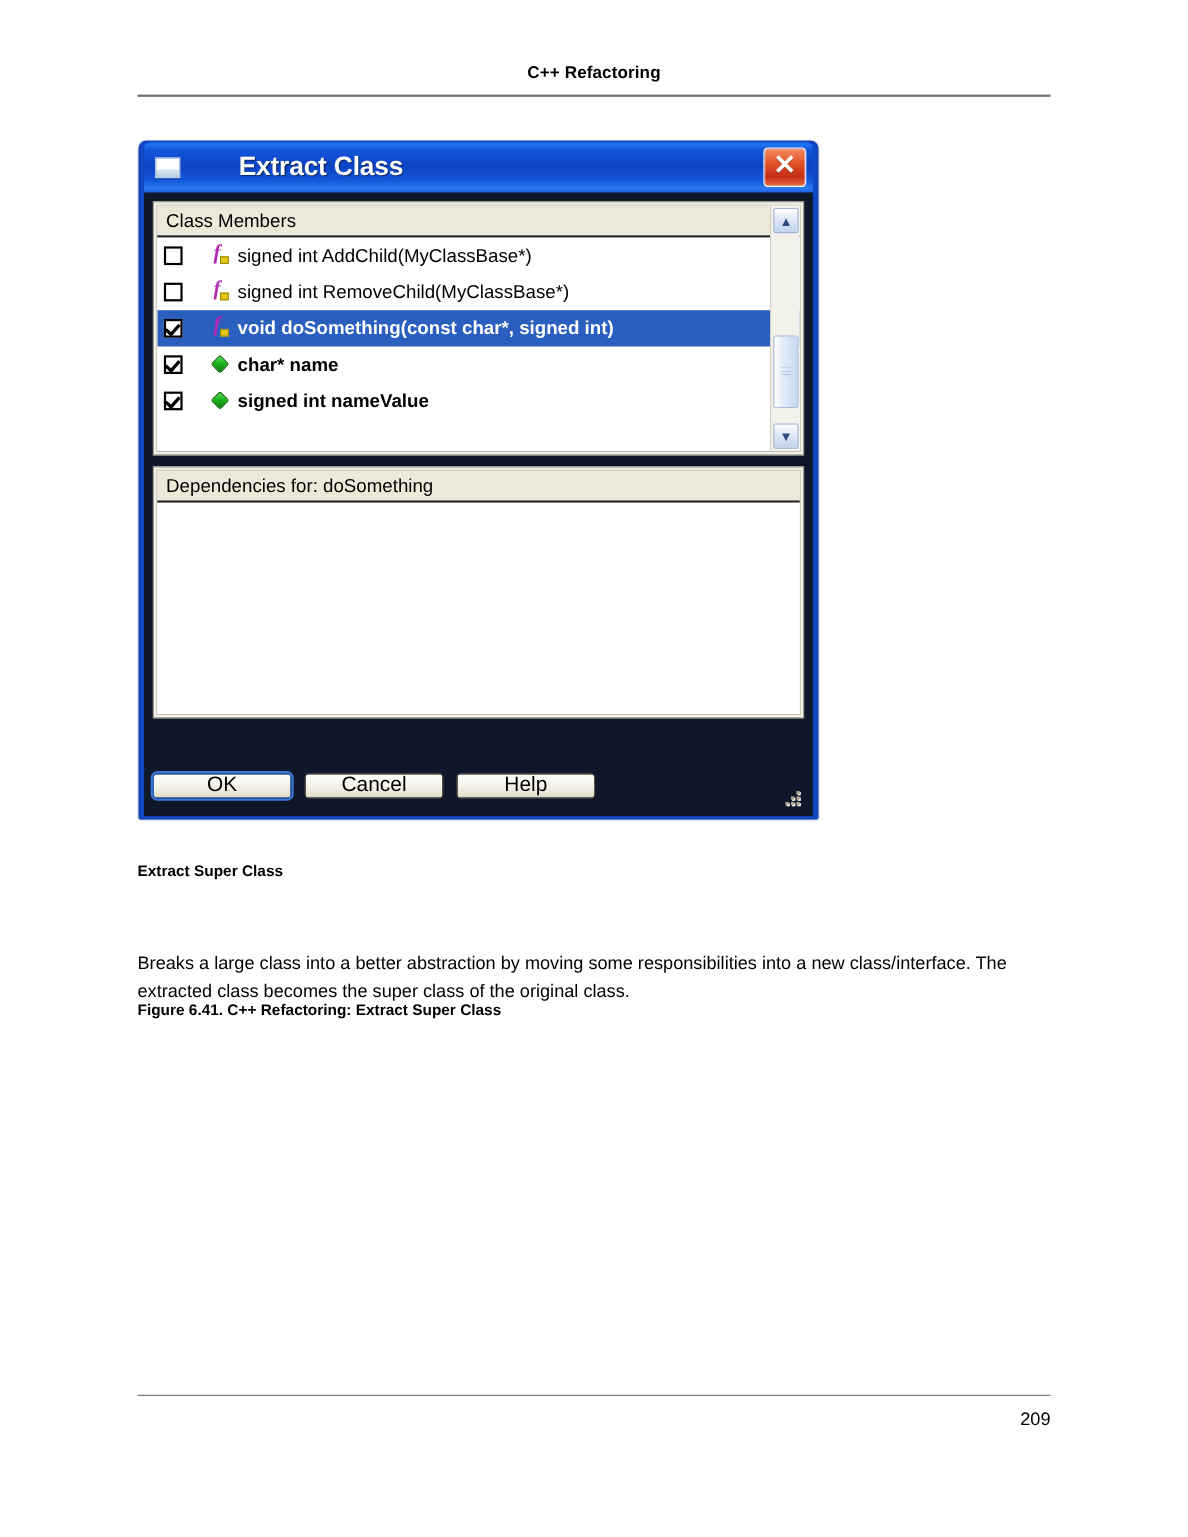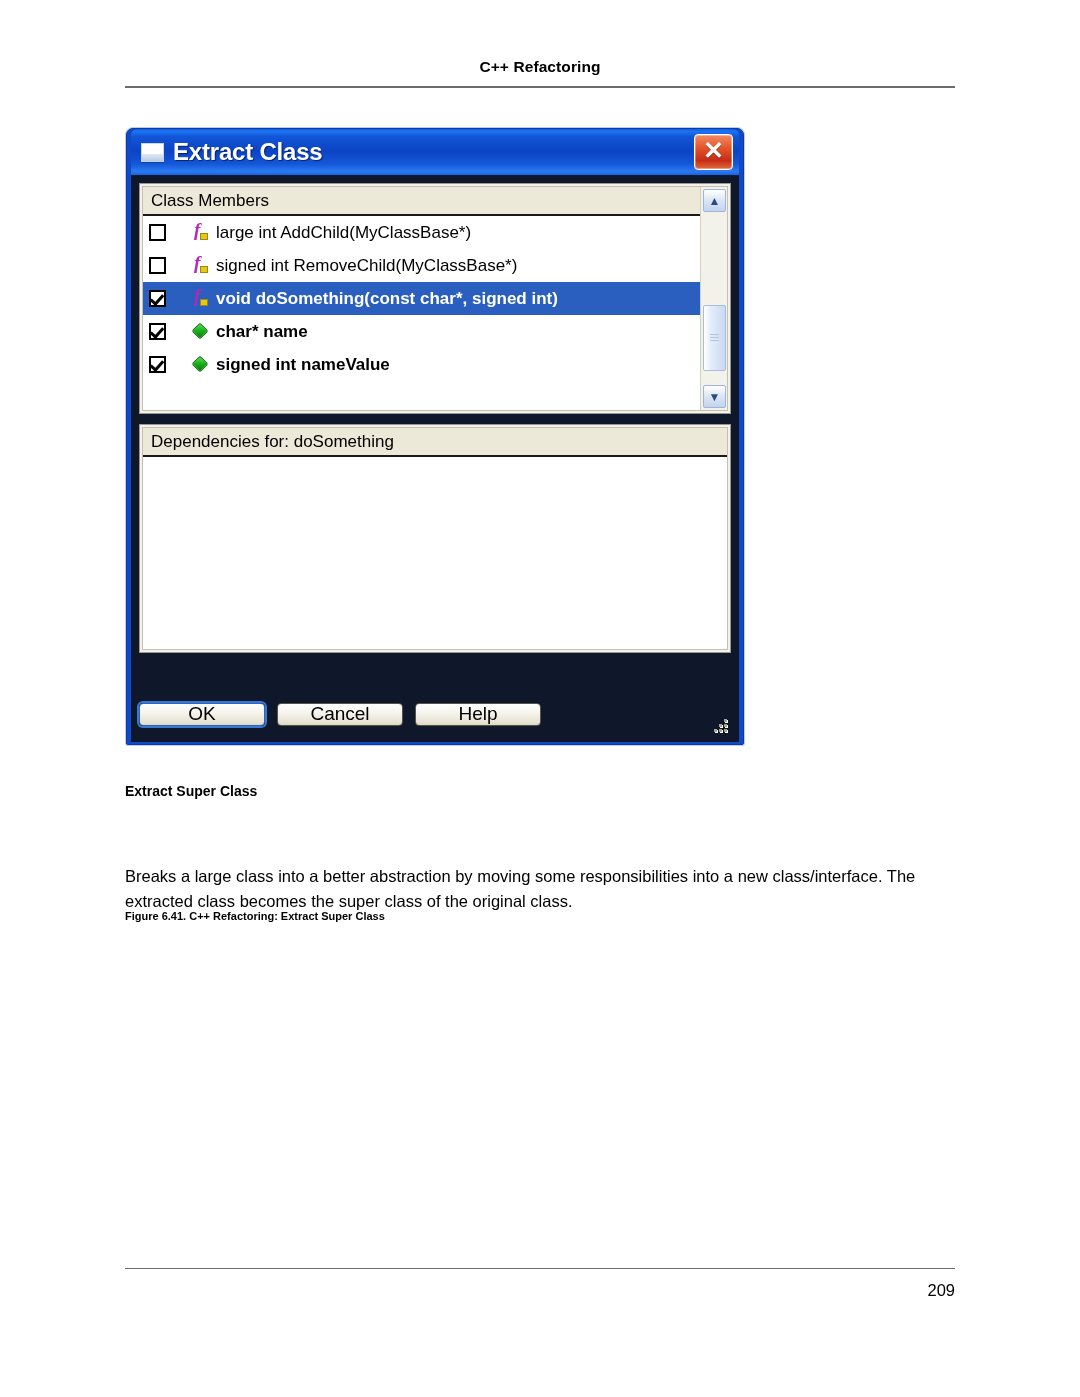--- a/index.html
+++ b/index.html
@@ -53,20 +53,21 @@
   .titlebar {
     height: 46px;
     position: relative;
     background: linear-gradient(to bottom,
        #0f62e8 0%, #1e74f0 6%, #1256d8 16%,
        #0c43c4 48%, #1457d8 76%, #2a7bf2 92%, #1a62e0 100%);
     border-radius: 6px 6px 0 0;
     display: flex;
     align-items: center;
     padding-left: 10px;
+    gap: 44px;
   }
   .win-icon {
     width: 21px;
     height: 17px;
     background: linear-gradient(to bottom, #ffffff 0%, #ffffff 58%, #dfe9f5 60%, #b9cbe4 100%);
     border: 1px solid #c7d8ee;
     box-shadow: 0 1px 0 rgba(0,0,0,0.25);
     flex: 0 0 auto;
   }
   .win-title {
@@ -342,21 +343,21 @@
     left: 125px;
     top: 864px;
     width: 818px;
     font-size: 16.5px;
     line-height: 25px;
   }
   .figure-caption {
     position: absolute;
     left: 125px;
     top: 910px;
-    font-size: 11px;
+    font-size: 14px;
     font-weight: bold;
   }
 
   
   .footer-rule {
     position: absolute;
     left: 125px;
     top: 1268px;
     width: 830px;
     height: 1px;
@@ -390,21 +391,21 @@
   <div class="dialog-body">
 
     <div class="panel members-panel">
       <div class="panel-inner">
         <div class="col-header">Class Members</div>
         <div class="list-area">
 
           <div class="row">
             <span class="cb"></span>
             <span class="row-icon icon-method"></span>
-            <span class="row-text">large int AddChild(MyClassBase*)</span>
+            <span class="row-text">signed int AddChild(MyClassBase*)</span>
           </div>
 
           <div class="row">
             <span class="cb"></span>
             <span class="row-icon icon-method"></span>
             <span class="row-text">signed int RemoveChild(MyClassBase*)</span>
           </div>
 
           <div class="row selected bold">
             <span class="cb checked"></span>

